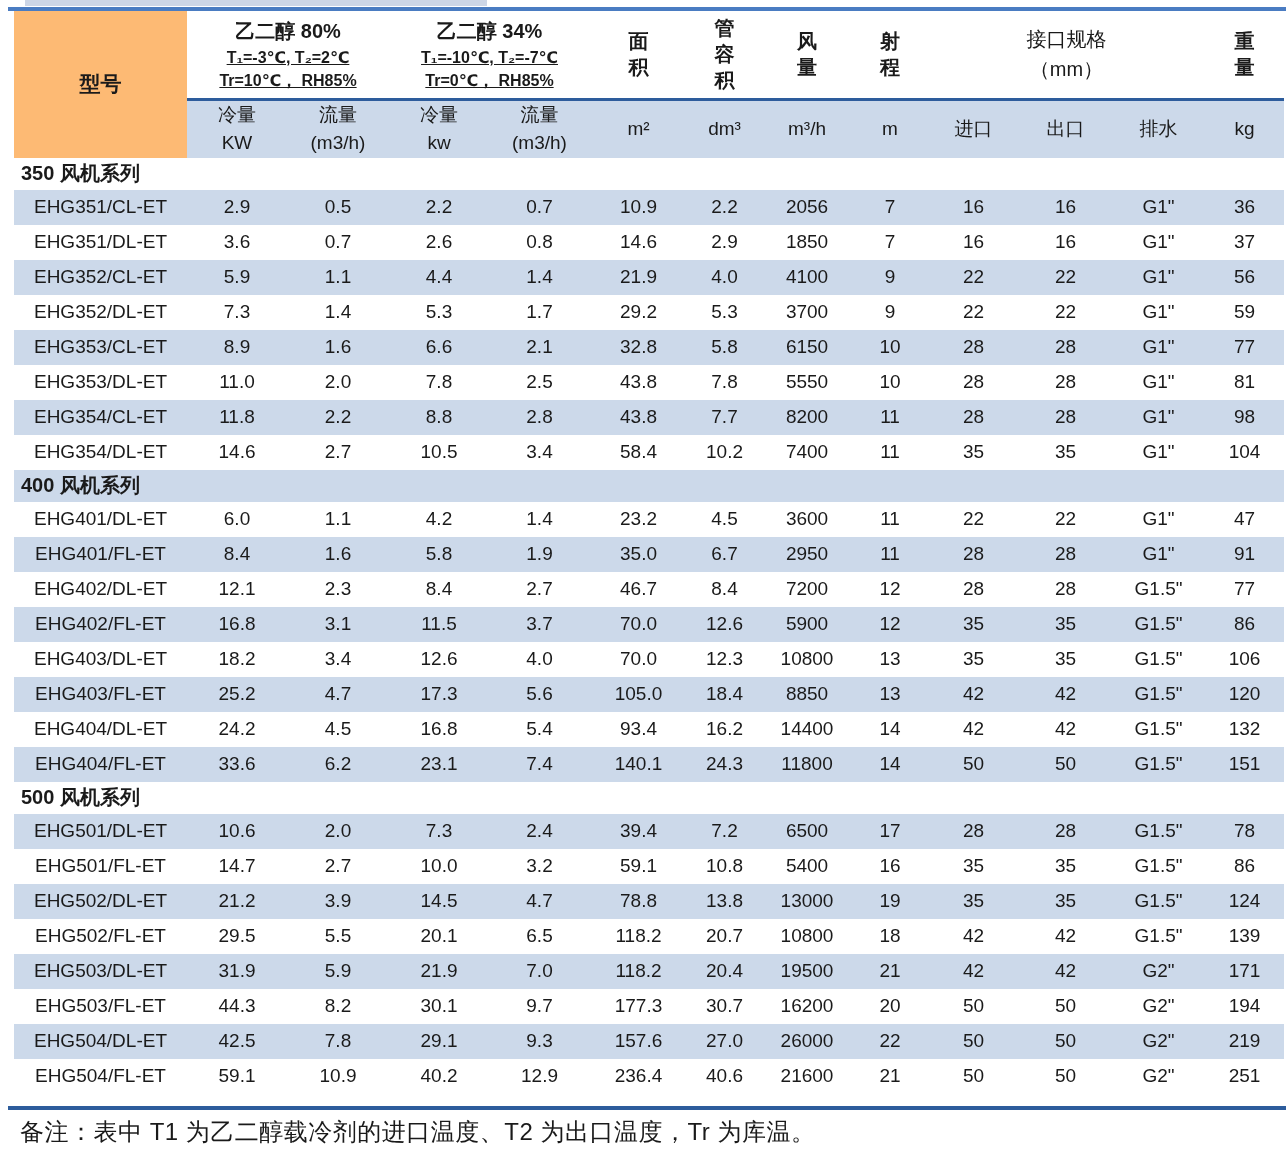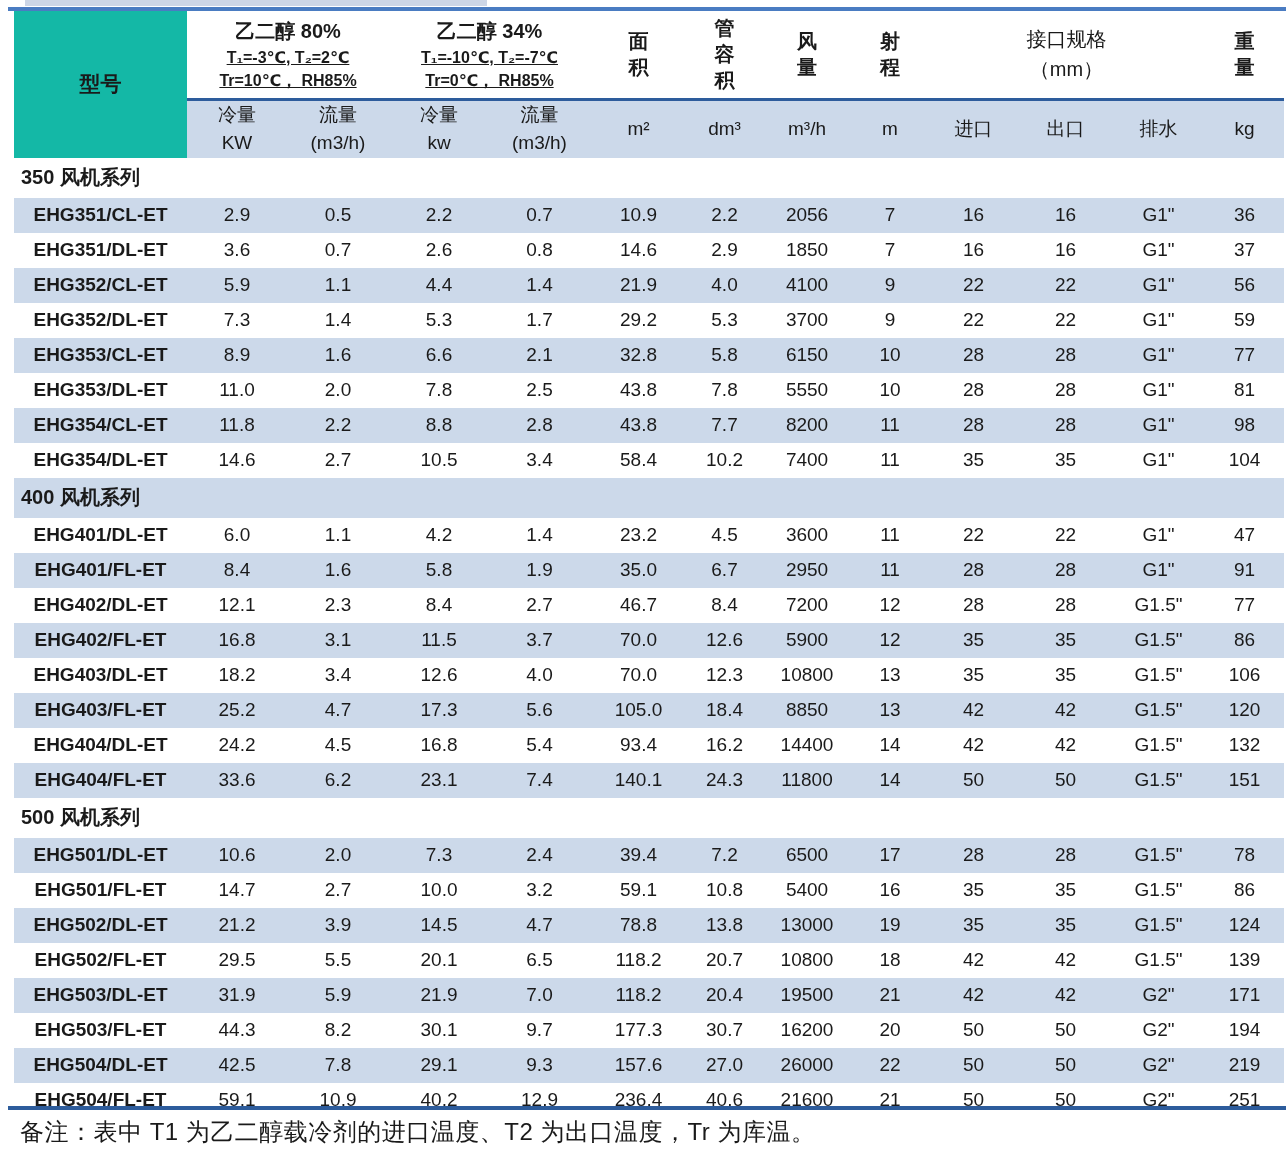--- a/index.html
+++ b/index.html
@@ -16,37 +16,37 @@
   .top-sliver{position:absolute;left:25px;top:0;width:462px;height:6px;background:#cdd6e6;}
   .top-line{position:absolute;left:8px;top:7px;width:1278px;height:4px;background:var(--line-top);}
   .bottom-line{position:absolute;left:8px;top:1106px;width:1278px;height:4px;background:var(--line-dark);}
 
   table.spec{position:absolute;left:14px;top:11px;width:1270px;border-collapse:collapse;table-layout:fixed;}
   table.spec td{padding:0;vertical-align:middle;text-align:center;}
 
   tr.h1>td{height:88px;}
   tr.h2>td{height:56px;background:var(--stripe);}
   tr.h1>td.bline{border-bottom:3px solid var(--line-dark);}
-  td.modelhead{background:#14b8a6;font-weight:bold;font-size:21px;}
+  td.modelhead{background:#fdba74;font-weight:bold;font-size:21px;}
 
   .grp{font-weight:bold;line-height:1.45;}
   .grp .g1{font-size:20px;}
   .grp .g2,.grp .g3{font-size:16px;text-decoration:underline;}
   .grp span{display:block;}
 
   .vhead{font-weight:bold;font-size:20px;}
   .vhead span{display:inline-block;width:1.1em;word-break:break-all;line-height:1.3;}
   .ifhead{font-weight:normal;font-size:20px;white-space:pre-line;line-height:1.5;}
 
   tr.h2>td{font-size:19px;white-space:pre-line;line-height:1.5;}
 
   tbody td{font-size:19px;height:35px;}
   tbody tr.stripe td{background:var(--stripe);}
-  tbody td.model{font-weight:bold;}
-  tbody tr.sec td{height:40px;text-align:left;font-weight:bold;font-size:20px;padding-left:7px;}
+  tbody td.model{font-weight:normal;}
+  tbody tr.sec td{height:32px;text-align:left;font-weight:bold;font-size:20px;padding-left:7px;}
 
   .note{position:absolute;left:20px;top:1116px;font-size:24px;letter-spacing:0.5px;}
 </style>
 </head>
 <body>
 
 <div class="canvas">
   <div class="top-sliver"></div>
   <div class="top-line"></div>
 

